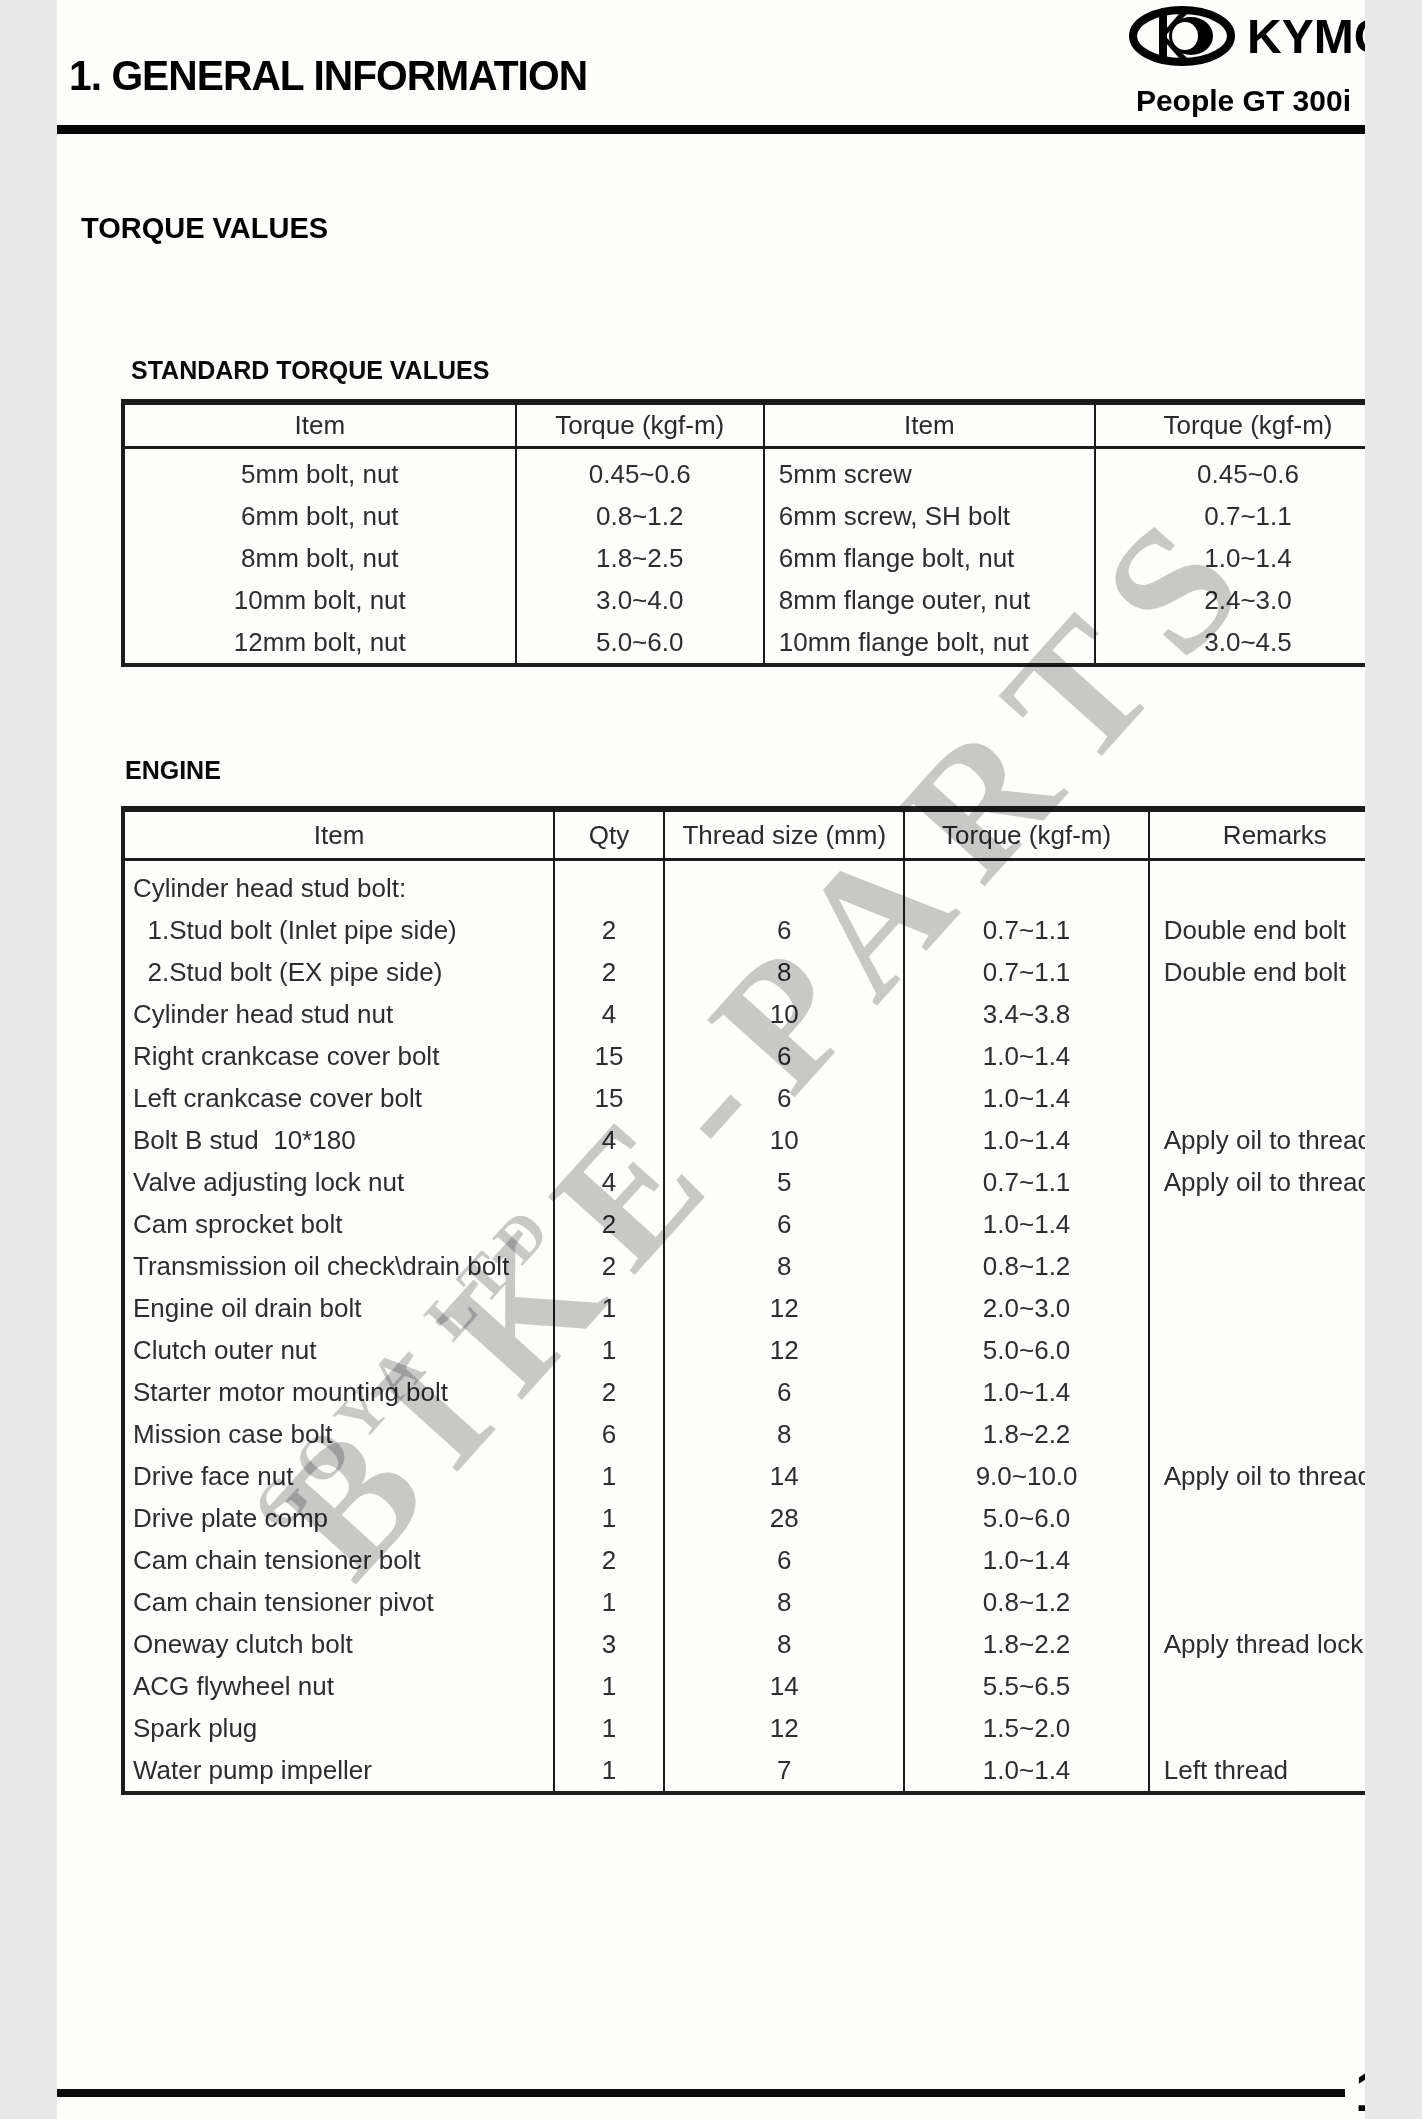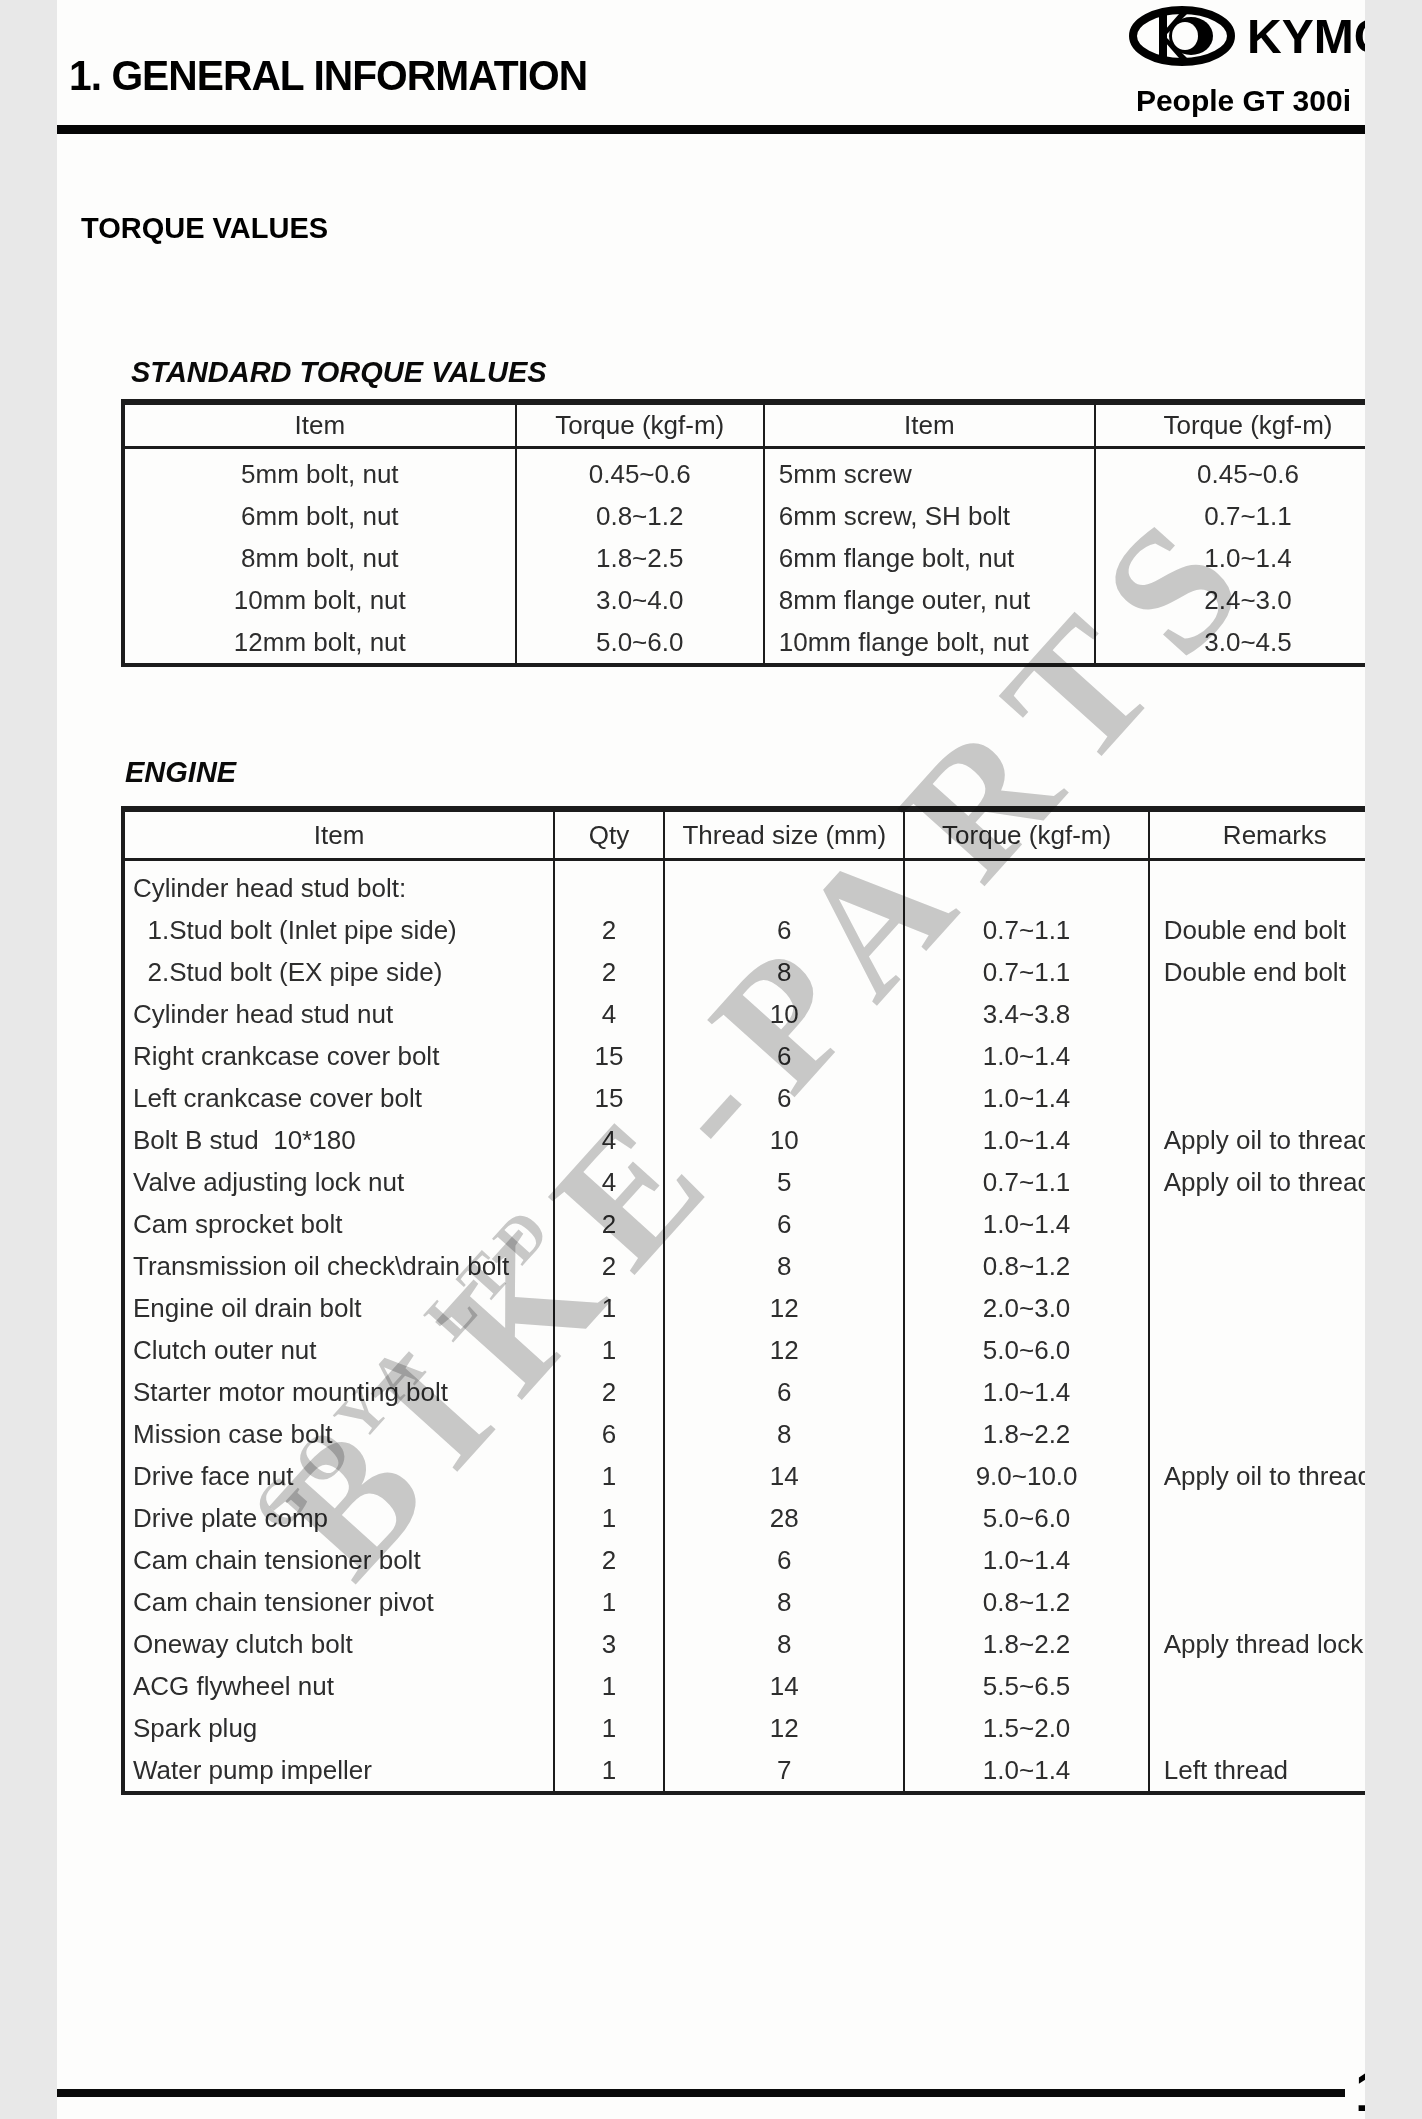--- a/index.html
+++ b/index.html
@@ -20,21 +20,21 @@
     font-size:49px; font-weight:700; letter-spacing:0px; color:#000;
     transform:scaleX(0.98); transform-origin:left;
   }
   .model {
     position:absolute; right:14px; top:84px;
     font-size:30px; font-weight:700; color:#000;
   }
   .hdr-rule { position:absolute; left:0; top:125px; width:1412px; height:9px; background:#050505; }
   
   .page-title { position:absolute; left:24px; top:212px; font-size:29px; font-weight:700; color:#000; }
-  .tbl-title  { position:absolute; font-size:29px; font-weight:700; color:#0a0a0a;font-style:italic; }
+  .tbl-title  { position:absolute; font-size:25px; font-weight:700; color:#0a0a0a; }
   .std-title  { left:74px; top:356px; }
   .eng-title  { left:68px; top:756px; }
   
   table { position:absolute; border-collapse:collapse; table-layout:fixed; }
   .t1 { left:64px; top:399px; width:1283px; }
   .t2 { left:64px; top:806px; width:1283px; }
   .t1, .t2 { border:4px solid #1c1c1c; border-top-width:6px; }
   th, td {
     font-size:26px; color:#2d2d2d; font-weight:400;
     padding:0 10px; overflow:hidden; white-space:nowrap;

